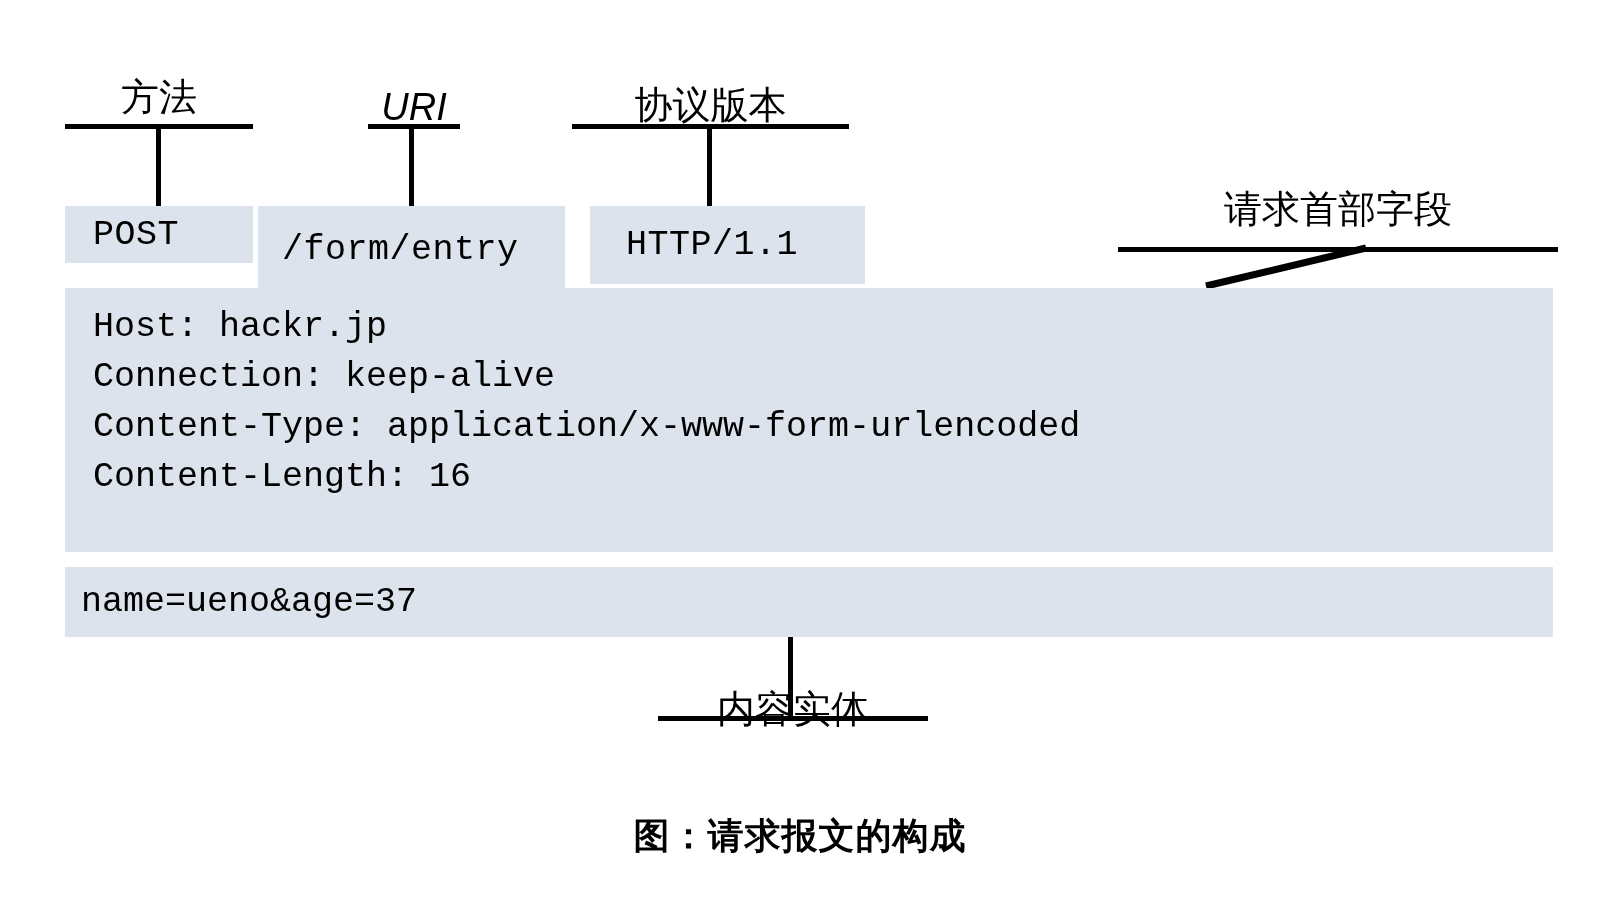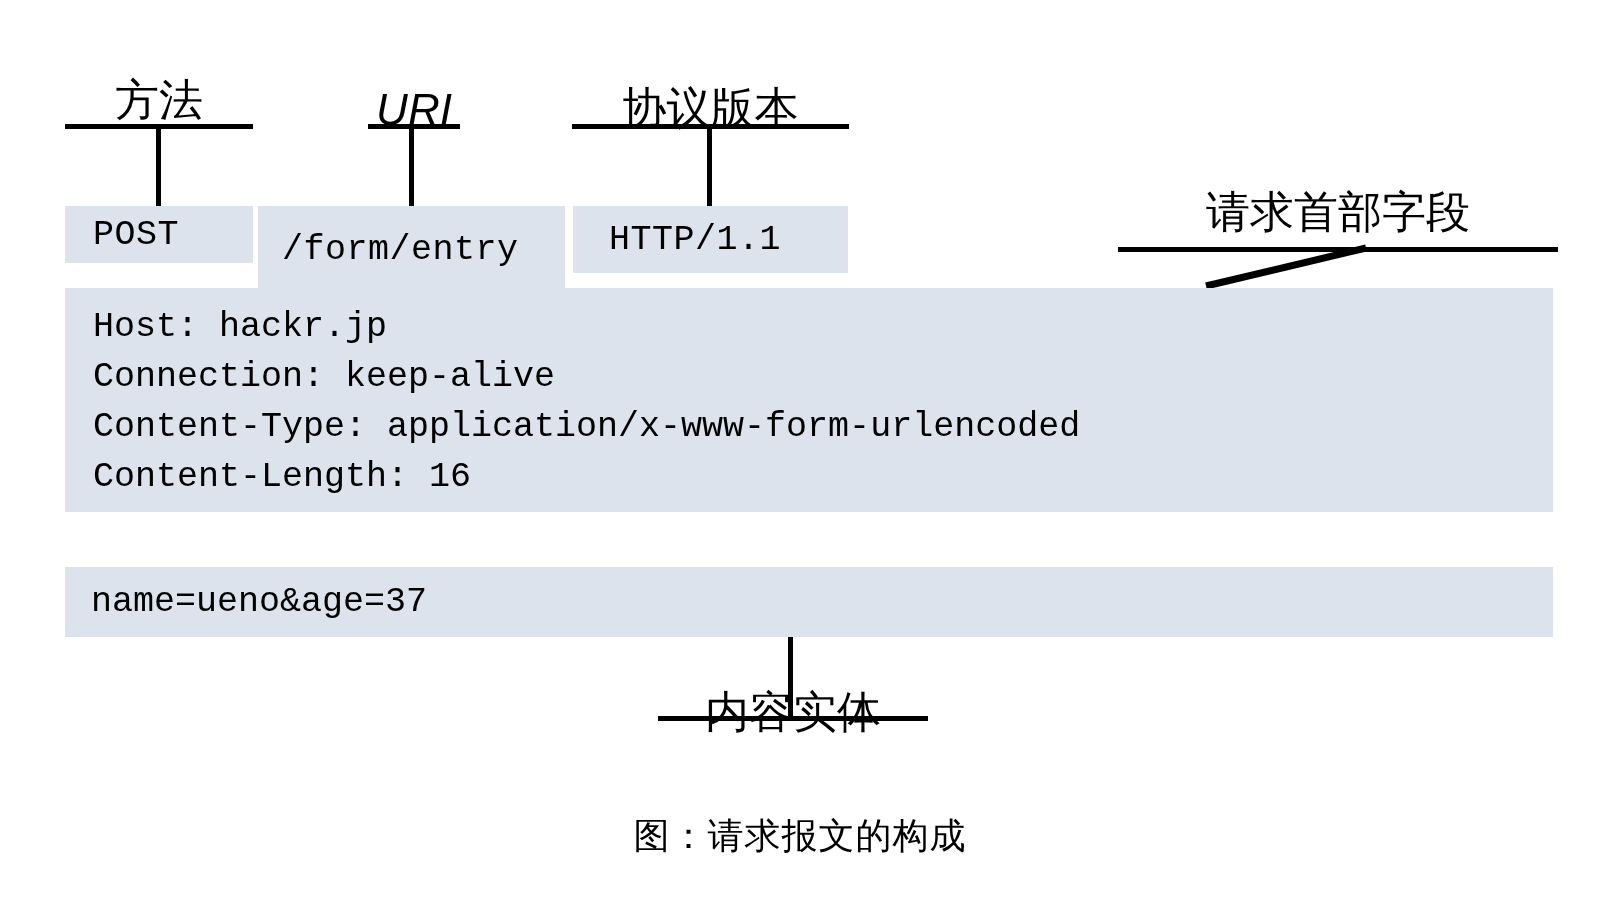--- a/index.html
+++ b/index.html
@@ -26,79 +26,79 @@
     box-sizing: border-box;
   }
   .mono {
     font-family: "Liberation Mono", "DejaVu Sans Mono", monospace;
     white-space: pre;
     color: #000000;
   }
   .cjk-label {
     position: absolute;
     font-family: "Liberation Sans", "DejaVu Sans", sans-serif;
-    font-size: 44px;
+    font-size: 38px;
     line-height: 1;
     color: #000;
     white-space: nowrap;
     text-align: center;
   }
   .rule-h {
     position: absolute;
     background: #000000;
     height: 5px;
   }
   .rule-v {
     position: absolute;
     background: #000000;
     width: 5px;
   }
 
   
   #box-method  { left: 65px;  top: 206px; width: 188px; height: 57px; }
   #box-uri     { left: 258px; top: 206px; width: 307px; height: 87px; }
-  #box-version { left: 573px; top: 206px; width: 275px; height: 67px; }
+  #box-version { left: 590px; top: 206px; width: 275px; height: 78px; }
 
   .startline-text {
     position: absolute;
     top: 50%;
     transform: translateY(-50%);
     font-size: 35px;
     letter-spacing: 0.5px;
   }
   #box-method .startline-text  { left: 28px; }
   #box-uri .startline-text     { left: 24px; }
   #box-version .startline-text { left: 36px; }
 
   
   #box-headers {
     left: 65px;
     top: 288px;
     width: 1488px;
-    height: 224px;
+    height: 264px;
     padding-left: 18px;
   }
   #headers-text {
     position: absolute;
     left: 28px;
     top: 14px;
     font-size: 35px;
     line-height: 50px;
   }
 
   
   #box-body {
     left: 65px;
     top: 567px;
     width: 1488px;
     height: 70px;
   }
   #body-text {
     position: absolute;
-    left: 26px;
+    left: 16px;
     top: 50%;
     transform: translateY(-50%);
     font-size: 35px;
     text-align: center;
   }
 
   
   #rule-method   { left: 65px;  top: 124px; width: 188px; }
   #stem-method   { left: 156px; top: 124px; height: 86px; }
   #lbl-method    { left: 65px;  top: 78px;  width: 188px; }
@@ -132,21 +132,21 @@
 
   
   #caption {
     position: absolute;
     left: 0;
     top: 812px;
     width: 1600px;
     text-align: center;
     font-family: "Liberation Sans", "DejaVu Sans", sans-serif;
     font-size: 36px;
-    font-weight: normal;
+    font-weight: bold;
     color: #000;
     letter-spacing: 1px;
   }
 </style>
 </head>
 <body>
 
 <div id="canvas">
 
   <div class="cjk-label" id="lbl-method">方法</div>

